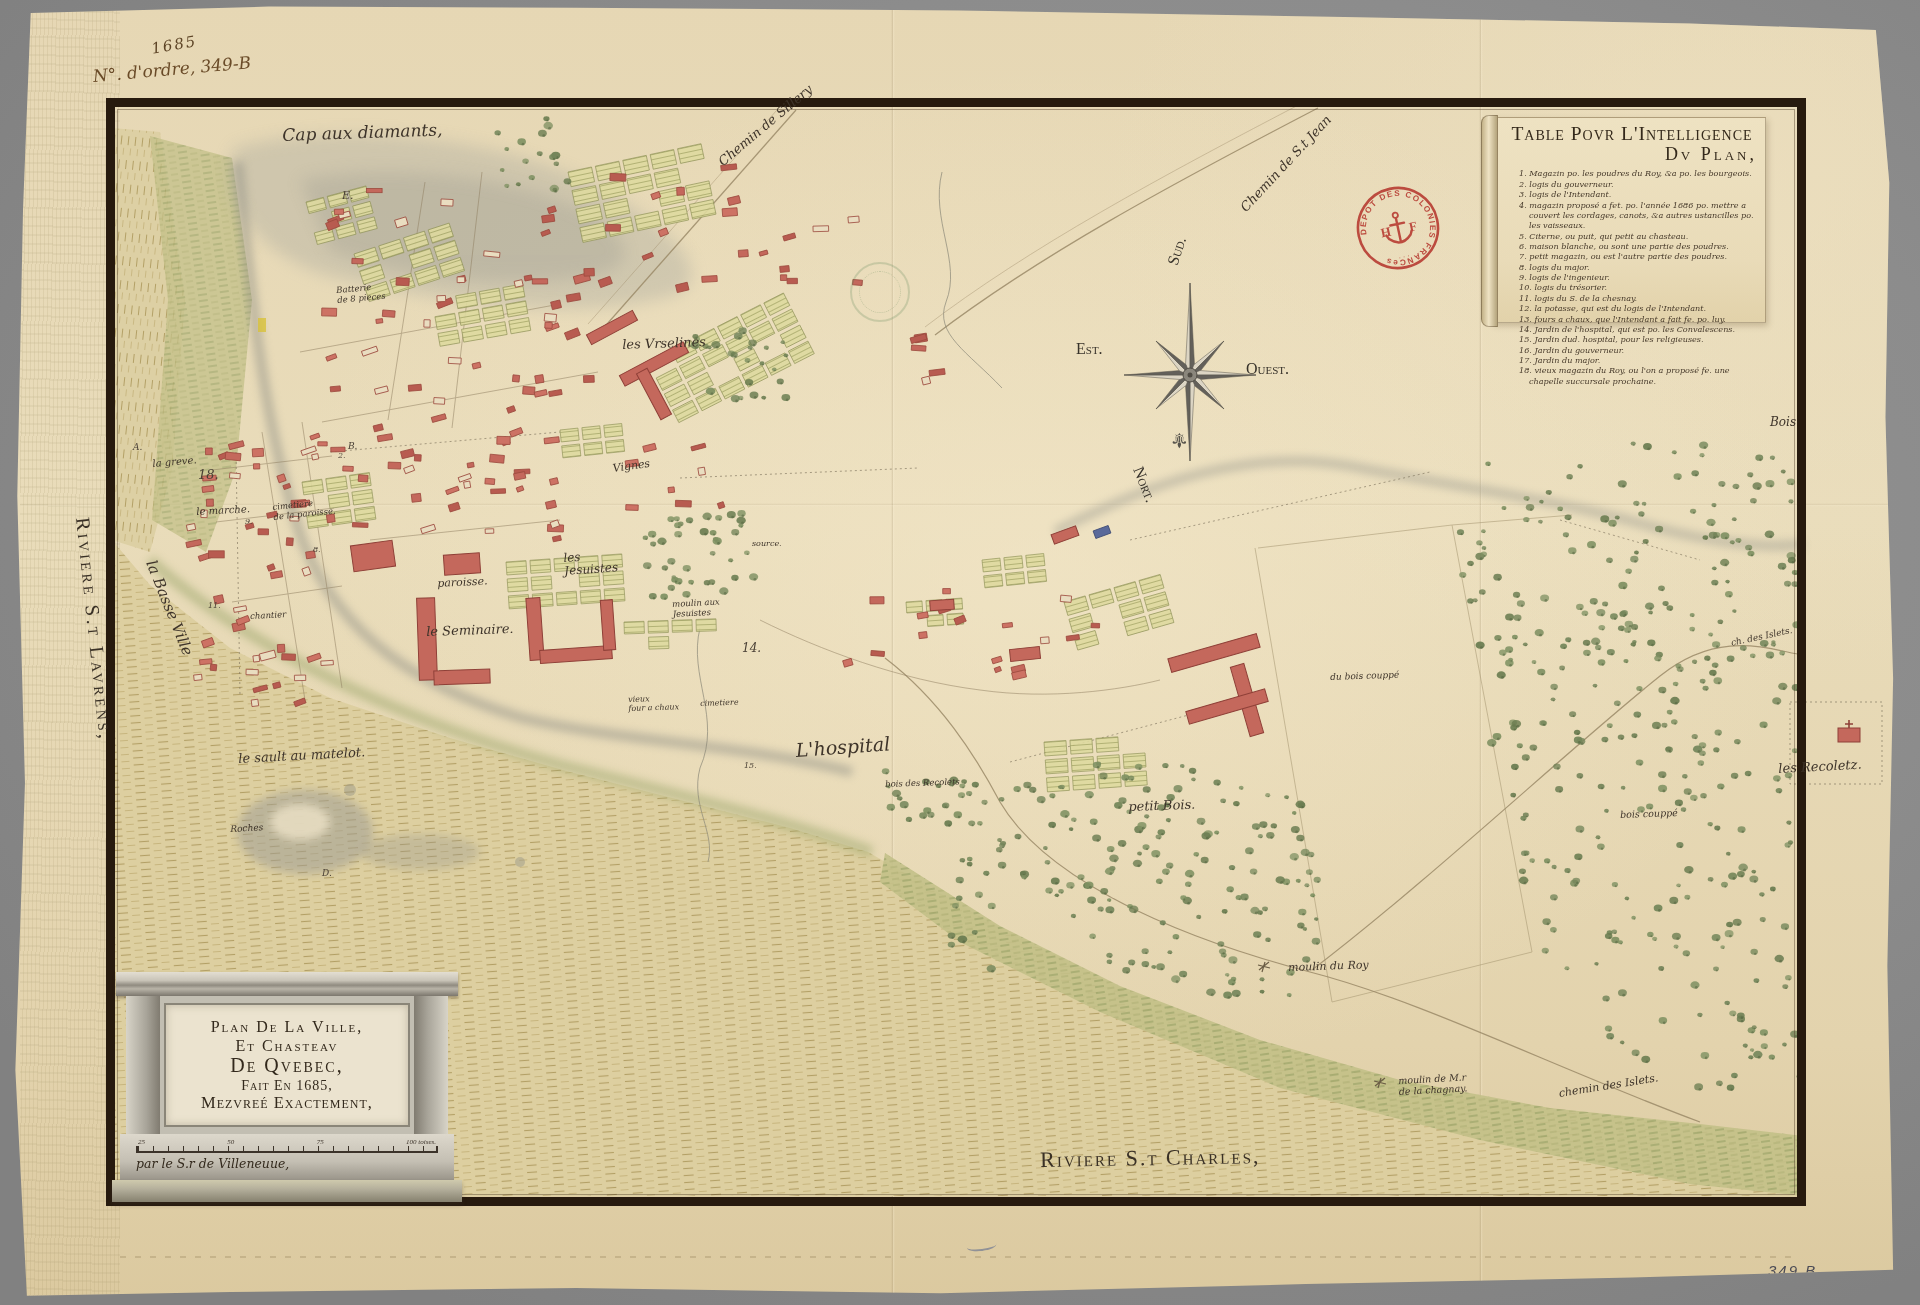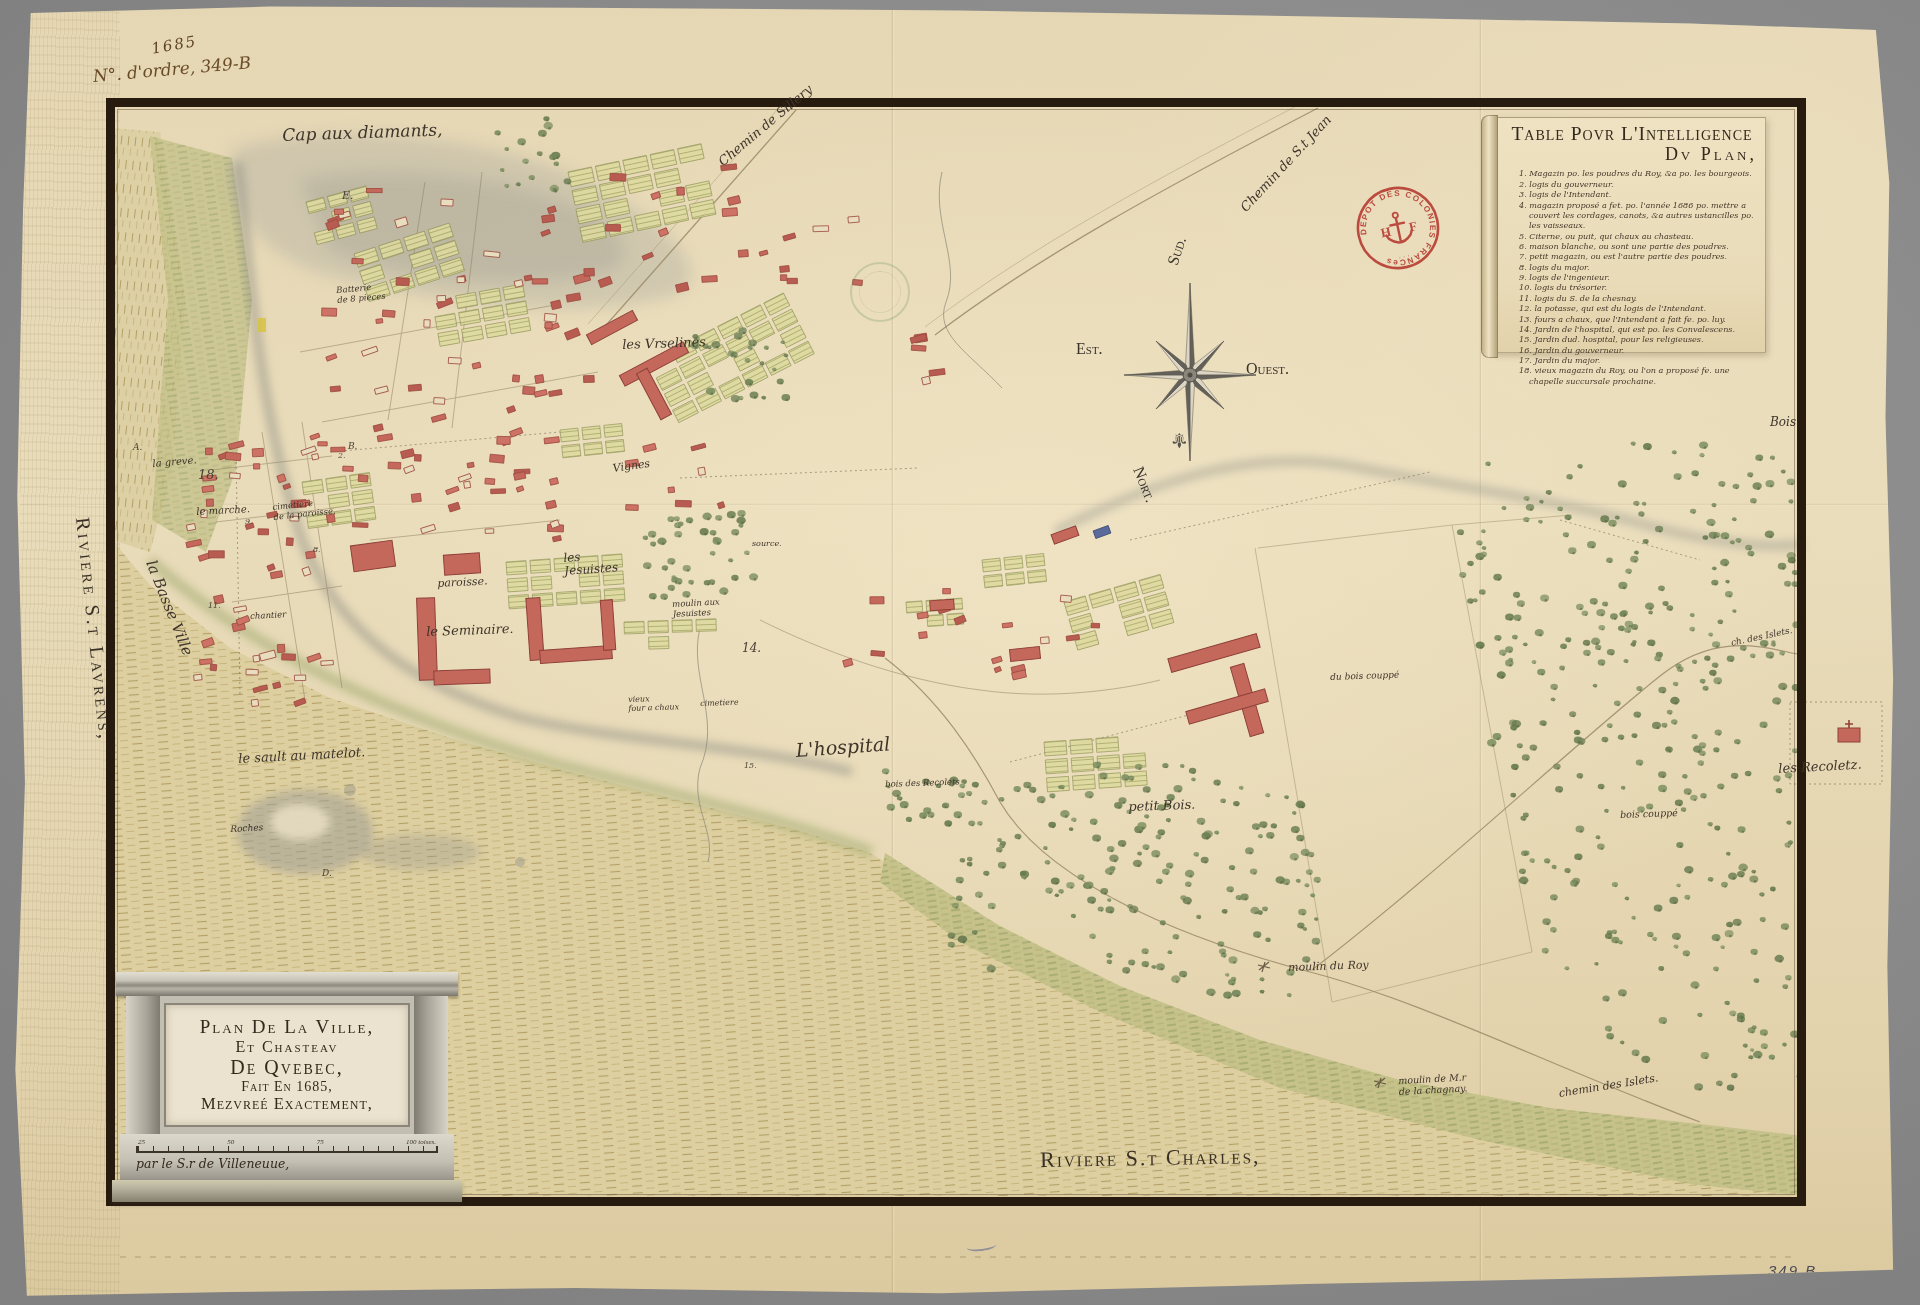--- a/index.html
+++ b/index.html
@@ -28,21 +28,21 @@
   #labels{position:absolute;inset:0;z-index:6;pointer-events:none}
   .map-label{position:absolute;color:#3e342a;transform-origin:left top;white-space:pre-line;line-height:1.12;z-index:6}
   .map-label.scr{font-family:"DejaVu Serif",serif;font-style:italic}
   .map-label.cap{font-family:"Liberation Serif",serif;font-variant:small-caps;letter-spacing:2px;color:#3a3126;font-style:normal}
   .map-label.vert{letter-spacing:3px}
   .map-label.ink{font-family:"DejaVu Serif",serif;font-style:italic;color:#4a4036}
   
   .cmp{position:absolute;font-family:"Liberation Serif",serif;font-variant:small-caps;font-size:16px;color:#38332b;z-index:6;transform-origin:left top}
   .fleur{position:absolute;left:1170px;top:428px;font-size:21px;color:#55524a;transform:rotate(180deg);z-index:6;font-family:"DejaVu Sans",sans-serif}
   
-  .legend{position:absolute;left:1492px;top:117px;width:274px;height:236px;z-index:7;
+  .legend{position:absolute;left:1492px;top:117px;width:274px;height:206px;z-index:7;
     background:linear-gradient(180deg,#eee2c2,#e9dbb8 70%,#e2d2aa);
     border:1px solid rgba(80,60,35,.35);box-shadow:2px 3px 6px rgba(90,70,40,.25);padding:6px 8px 4px 14px;}
   .legend::before{content:'';position:absolute;left:-12px;top:-3px;width:15px;height:103%;
     background:linear-gradient(90deg,#c3b288,#efe3c4 45%,#b4a47c);border-radius:8px 0 0 8px;
     border:1px solid rgba(80,60,35,.4);}
   .leg-t1{font-family:"Liberation Serif",serif;font-variant:small-caps;font-size:19.5px;letter-spacing:1px;text-align:center;color:#34291b;line-height:1.05}
   .leg-t2{font-family:"Liberation Serif",serif;font-variant:small-caps;font-size:18px;letter-spacing:3px;text-align:right;color:#34291b;margin-bottom:3px}
   #legend-list{margin:0;padding:0 0 0 12px;list-style:none;counter-reset:li;
     font-family:"DejaVu Serif",serif;font-style:italic;font-size:8.1px;line-height:1.28;color:#46392a}
   #legend-list li{counter-increment:li;text-indent:-10px;padding-left:10px}
@@ -62,21 +62,21 @@
   .cartouche{position:absolute;left:126px;top:972px;width:322px;height:230px;z-index:7;font-family:"Liberation Serif",serif}
   .cart-cornice{position:absolute;left:-10px;top:0;width:342px;height:24px;
     background:linear-gradient(180deg,#e3ded2 0%,#c9c4b8 35%,#908b80 55%,#b9b4a8 70%,#7c776d 100%);
     box-shadow:0 2px 3px rgba(60,50,40,.4)}
   .cart-body{position:absolute;left:0;top:24px;width:322px;height:138px;background:#c2beb2;display:flex}
   .pilaster{width:34px;height:100%;background:linear-gradient(90deg,#d8d4c8,#a8a499 60%,#807b70)}
   .pilaster.right{background:linear-gradient(90deg,#807b70,#a8a499 40%,#d8d4c8)}
   .cart-panel{flex:1;margin:7px 4px;background:#ebe3cf;border:2px solid #8a8578;box-shadow:inset 0 0 8px rgba(110,100,80,.35);
     display:flex;flex-direction:column;align-items:center;justify-content:center;gap:1px}
   .ct{font-variant:small-caps;color:#33291c;line-height:1.08;text-align:center}
-  .l1{font-size:19px;letter-spacing:2px}.l2{font-size:16px;letter-spacing:2px}
+  .l1{font-size:16px;letter-spacing:2px}.l2{font-size:16px;letter-spacing:2px}
   .l3{font-size:20px;letter-spacing:2px}.l4{font-size:14px;letter-spacing:1px}
   .l5{font-size:16.5px;letter-spacing:1px}
   .cart-plinth{position:absolute;left:-6px;top:162px;width:334px;height:46px;
     background:linear-gradient(180deg,#ddd8cc,#c4bfb3 60%,#9a958a);padding:4px 16px 16px 16px}
   .scale-row{display:flex;justify-content:space-between;font-size:7px;color:#3c332a;padding:0 2px;font-style:italic}
   .scalebar{height:7px;border-bottom:2px solid #3c332a;border-left:2px solid #3c332a;border-right:2px solid #3c332a;
     background:repeating-linear-gradient(90deg,#3c332a 0 1px,rgba(0,0,0,0) 1px 15px)}
   .cart-author{font:italic 12.5px "DejaVu Serif",serif;color:#33291c;margin-top:3px}
   .cart-base{position:absolute;left:-14px;top:208px;width:350px;height:22px;
     background:linear-gradient(180deg,#cfcaad 0%,#b5b09c 40%,#86816f 100%);box-shadow:0 3px 4px rgba(60,50,40,.35)}
@@ -1882,21 +1882,21 @@
   <div class="fleur">⚜</div>
 
   <div class="legend">
     <div class="leg-t1">Table Povr L'Intelligence</div>
     <div class="leg-t2">Dv Plan,</div>
     <ol id="legend-list">
         <li>Magazin po. les poudres du Roy, &amp;a po. les bourgeois.</li>
         <li>logis du gouverneur.</li>
         <li>logis de l'Intendant.</li>
         <li>magazin proposé a fet. po. l'année 1686 po. mettre a couvert les cordages, canots, &amp;a autres ustancilles po. les vaisseaux.</li>
-        <li>Citerne, ou puit, qui chaux au chasteau.</li>
+        <li>Citerne, ou puit, qui petit au chasteau.</li>
         <li>maison blanche, ou sont une partie des poudres.</li>
         <li>petit magazin, ou est l'autre partie des poudres.</li>
         <li>logis du major.</li>
         <li>logis de l'ingenieur.</li>
         <li>logis du trésorier.</li>
         <li>logis du S. de la chesnay.</li>
         <li>la potasse, qui est du logis de l'Intendant.</li>
         <li>fours a chaux, que l'Intendant a fait fe. po. luy.</li>
         <li>Jardin de l'hospital, qui est po. les Convalescens.</li>
         <li>Jardin dud. hospital, pour les religieuses.</li>

